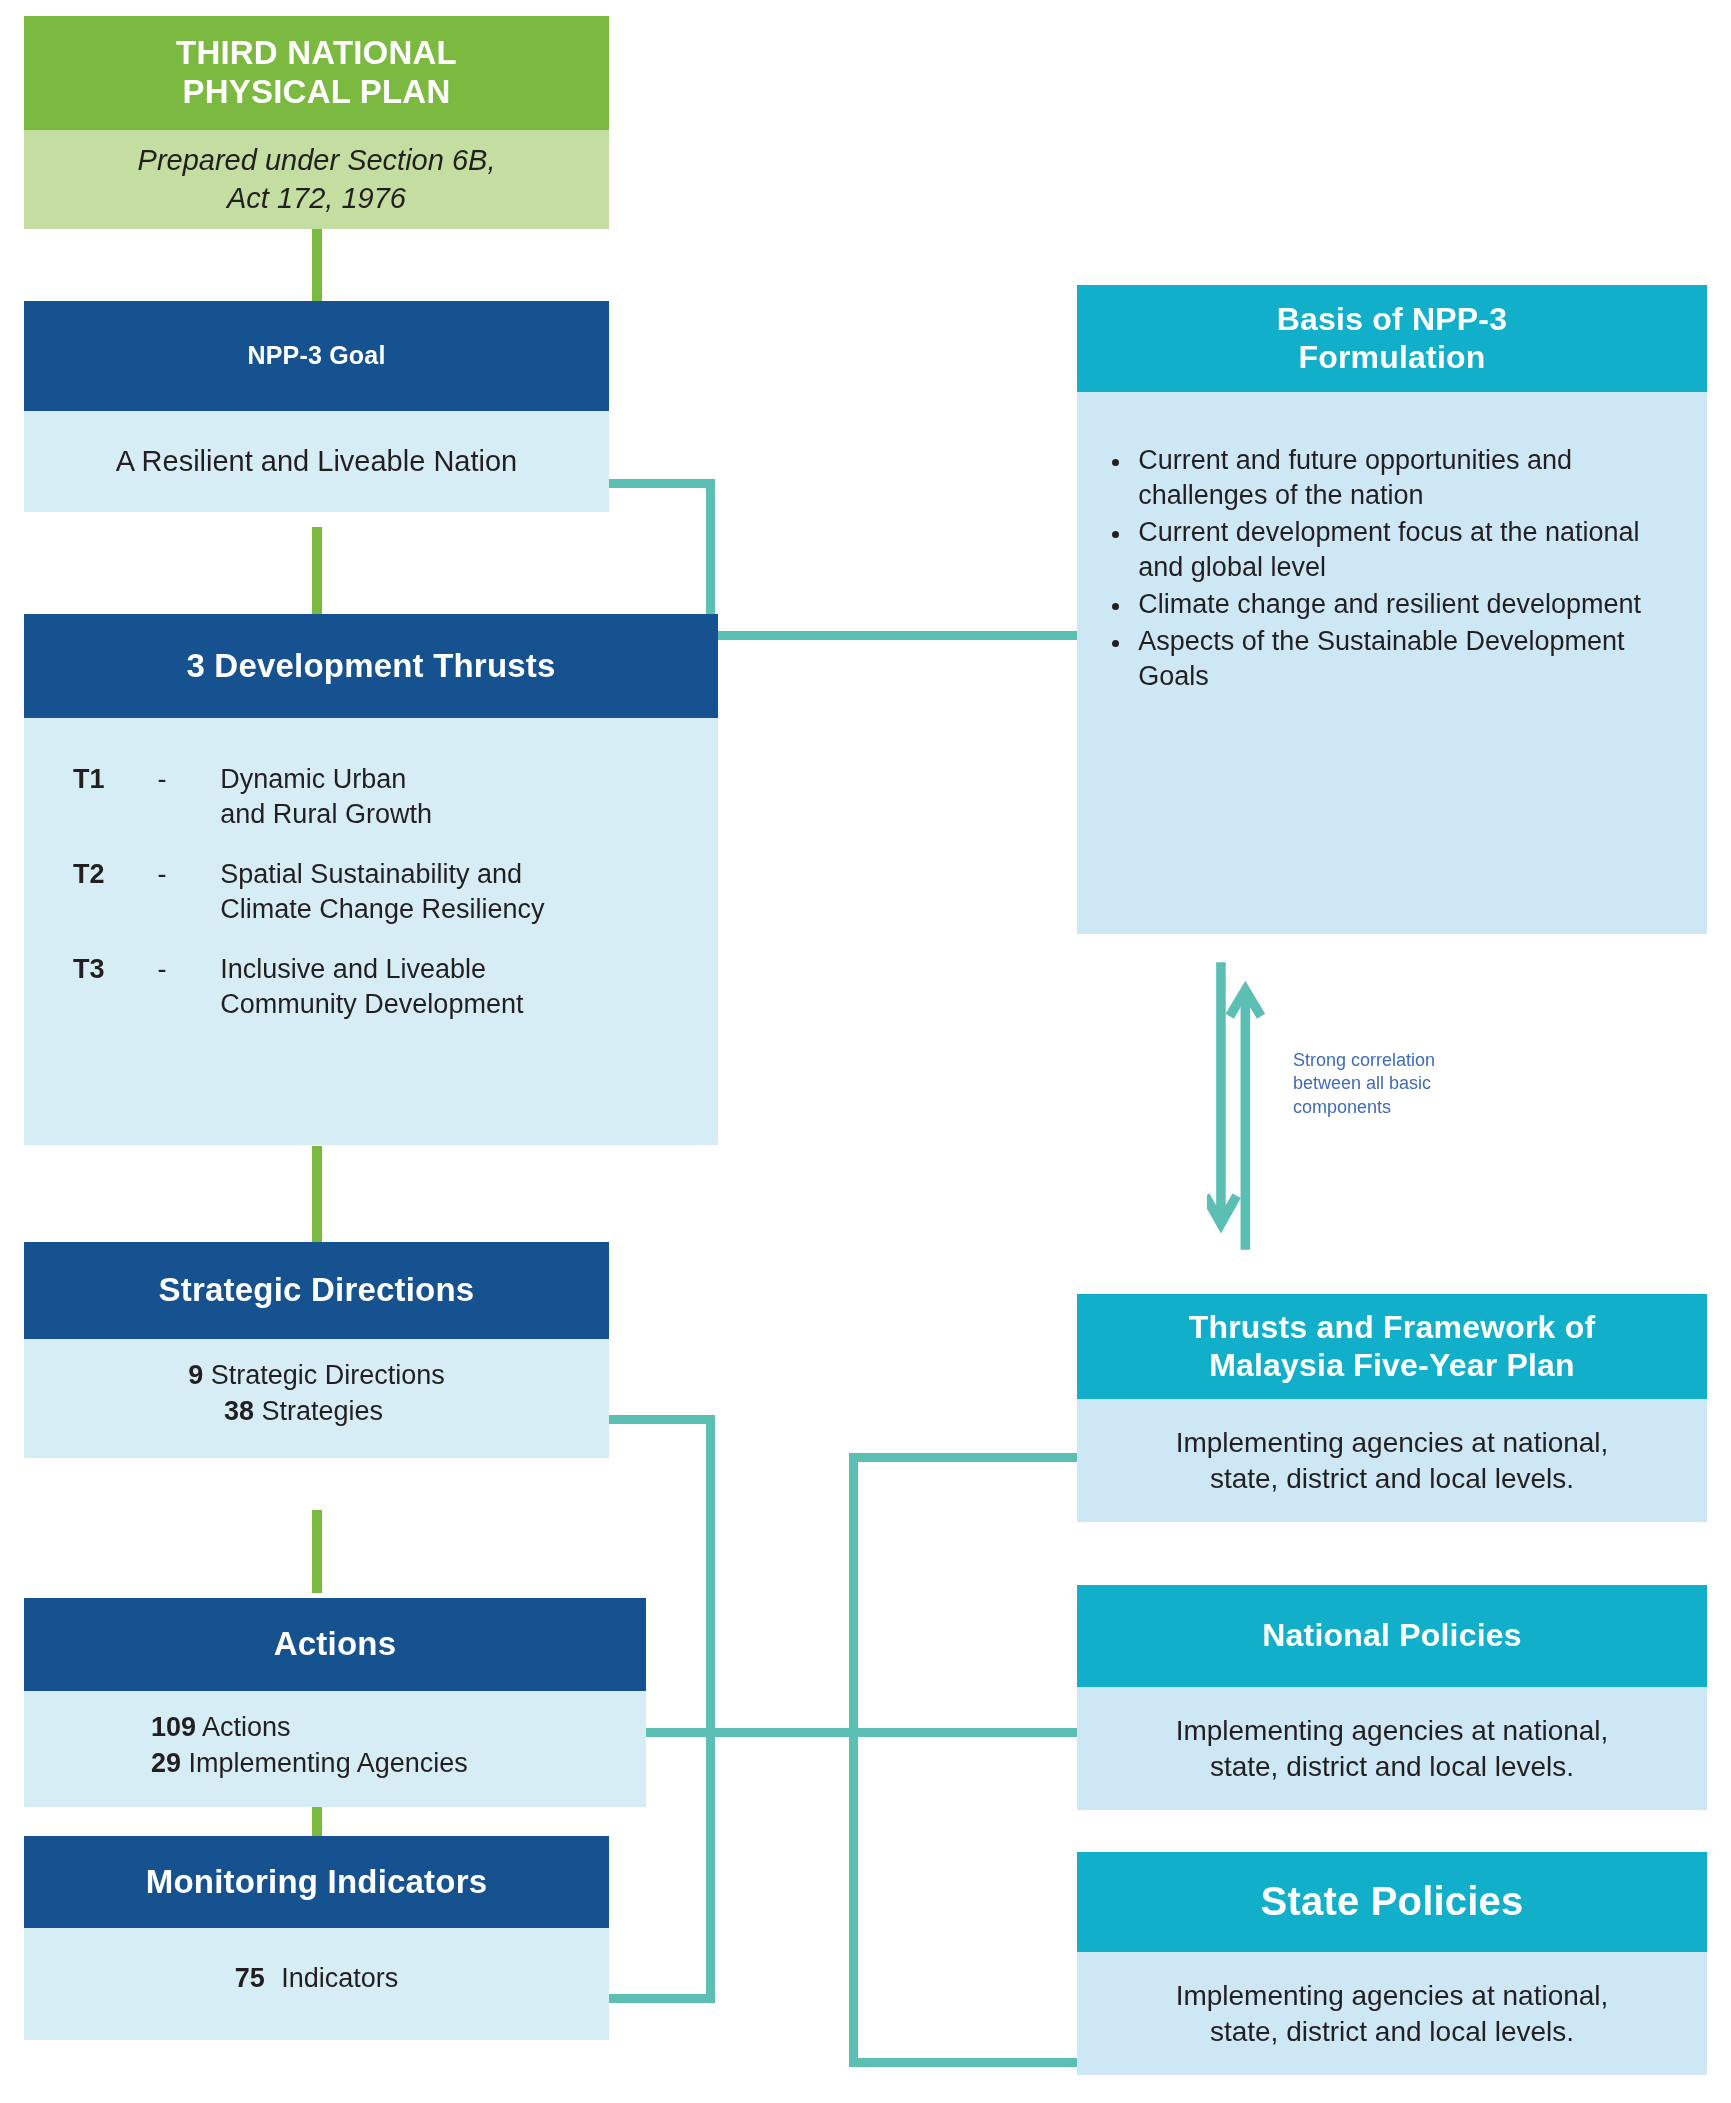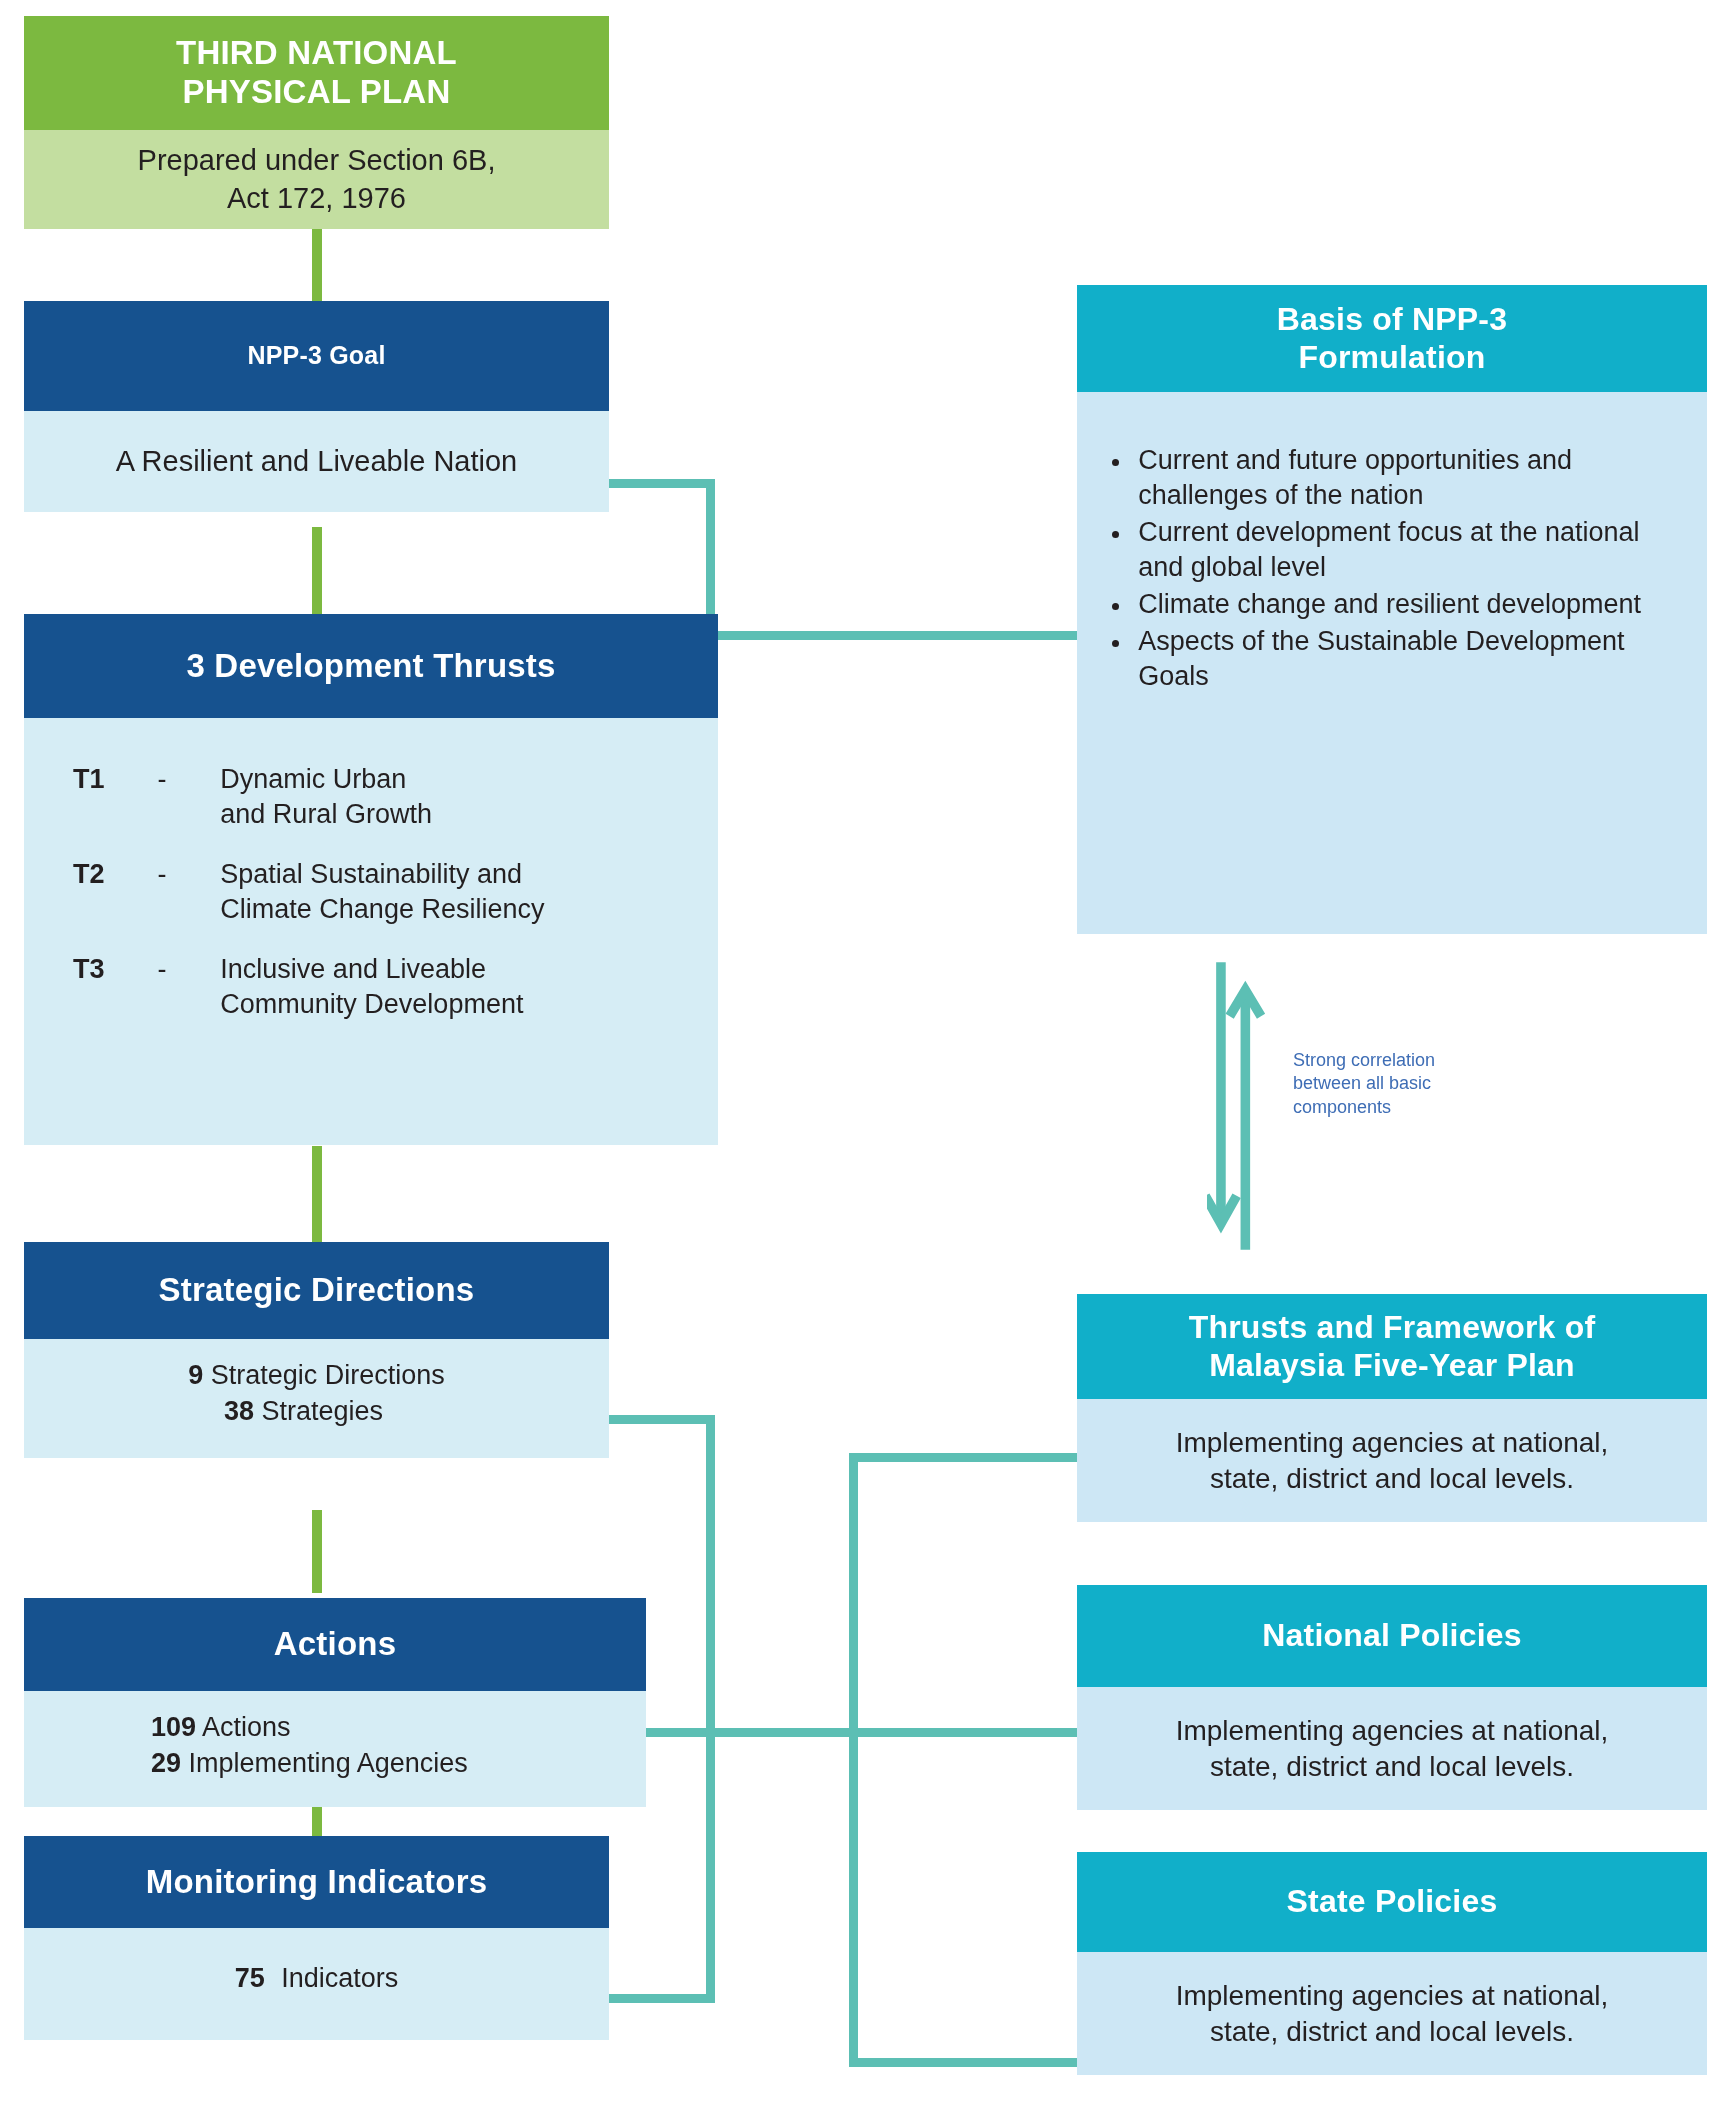--- a/index.html
+++ b/index.html
@@ -22,21 +22,21 @@
     box-sizing:border-box;
   }
   .body{
     box-sizing:border-box;
     color:#231f20;
     line-height:1.28;
   }
 
   
   .hdr-green{background:#7CB940;}
-  .body-green{background:#C3DEA0;}
+  .body-green{background:#C3DEA0;font-style:italic;}
   .hdr-navy{background:#16528F;}
   .body-lblue{background:#D6EDF5;}
   .hdr-teal{background:#11AFC9;}
   .body-blue2{background:#CDE7F5;}
 
   
   .green-link{position:absolute;background:#7CB940;width:9.7px;}
   .teal{position:absolute;background:#5CBFB4;}
 
   
@@ -206,19 +206,19 @@
 state, district and local levels.</div>
   </div>
 
   <div class="node" style="left:1077px;top:1585px;width:630px;">
     <div class="hdr hdr-teal" style="height:102px;font-size:32px;">National Policies</div>
     <div class="body body-blue2 centered" style="height:123px;font-size:28px;display:flex;align-items:center;justify-content:center;white-space:pre-line;">Implementing agencies at national,
 state, district and local levels.</div>
   </div>
 
   <div class="node" style="left:1077px;top:1852px;width:630px;">
-    <div class="hdr hdr-teal" style="height:100px;font-size:32px;">State Policies</div>
+    <div class="hdr hdr-teal" style="height:100px;font-size:40px;">State Policies</div>
     <div class="body body-blue2 centered" style="height:123px;font-size:28px;display:flex;align-items:center;justify-content:center;white-space:pre-line;">Implementing agencies at national,
 state, district and local levels.</div>
   </div>
 
 </div>
 
 
 </body></html>

